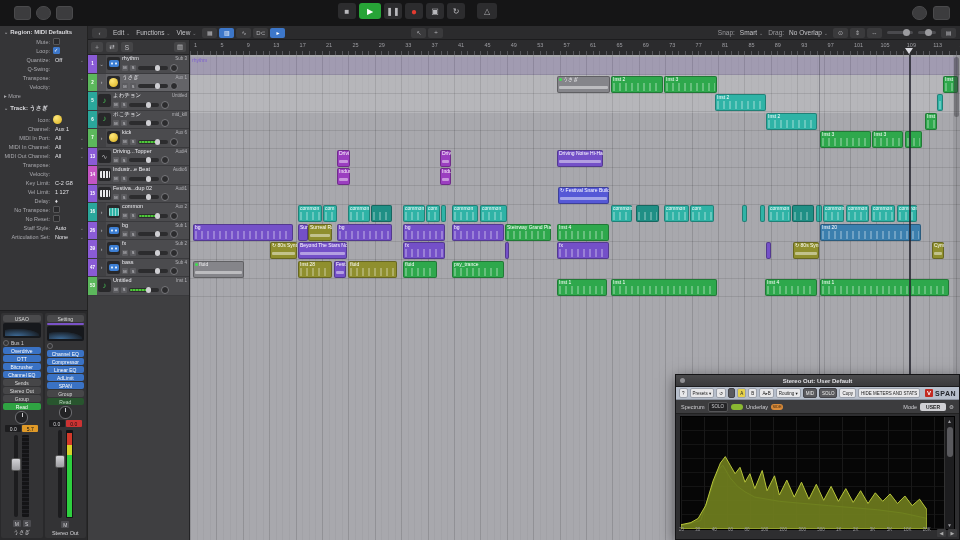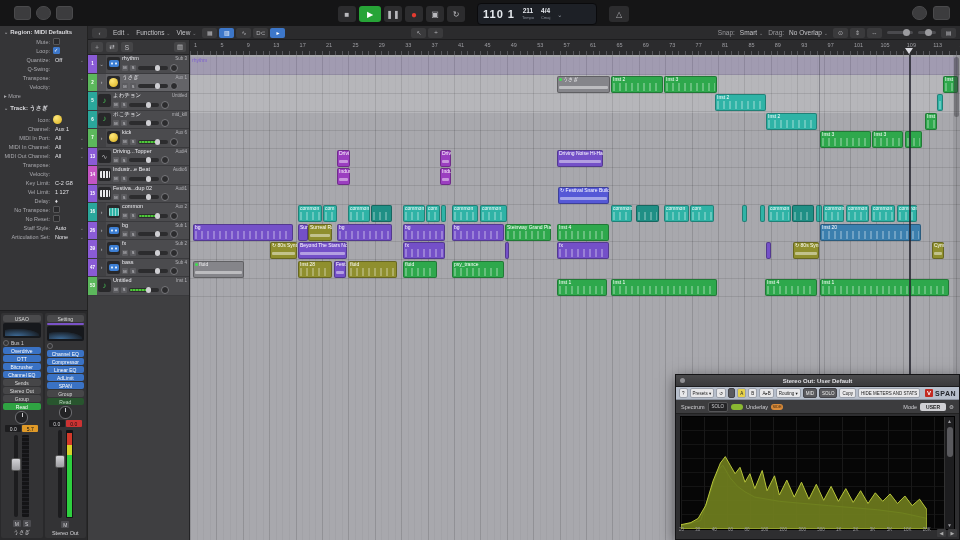--- a/index.html
+++ b/index.html
@@ -219,32 +219,20 @@
     </div>
     <div id="transport">
       <div id="tpButtons" style="display:flex;gap:3px;">
           <div class="tp-btn">■</div>
           <div class="tp-btn play">▶</div>
           <div class="tp-btn">❚❚</div>
           <div class="tp-btn rec">●</div>
           <div class="tp-btn">▣</div>
           <div class="tp-btn">↻</div>
         </div>
-      <div id="lcd">
-        <span class="lcd-big"><span>110</span> <span>1</span></span>
-        <span class="lcd-cell">
-          <span class="v">211</span>
-          <span class="s">Tempo</span>
-        </span>
-        <span class="lcd-cell">
-          <span class="v">4/4</span>
-          <span class="s">Cmaj</span>
-        </span>
-        <span class="lcd-chev">⌄</span>
-      </div>
       <div id="metroBtn">
           <span>△</span>
         </div>
     </div>
     <div class="mb-right">
       <div class="mb-ico round"></div>
       <div class="mb-ico"></div>
     </div>
   </div>
 

